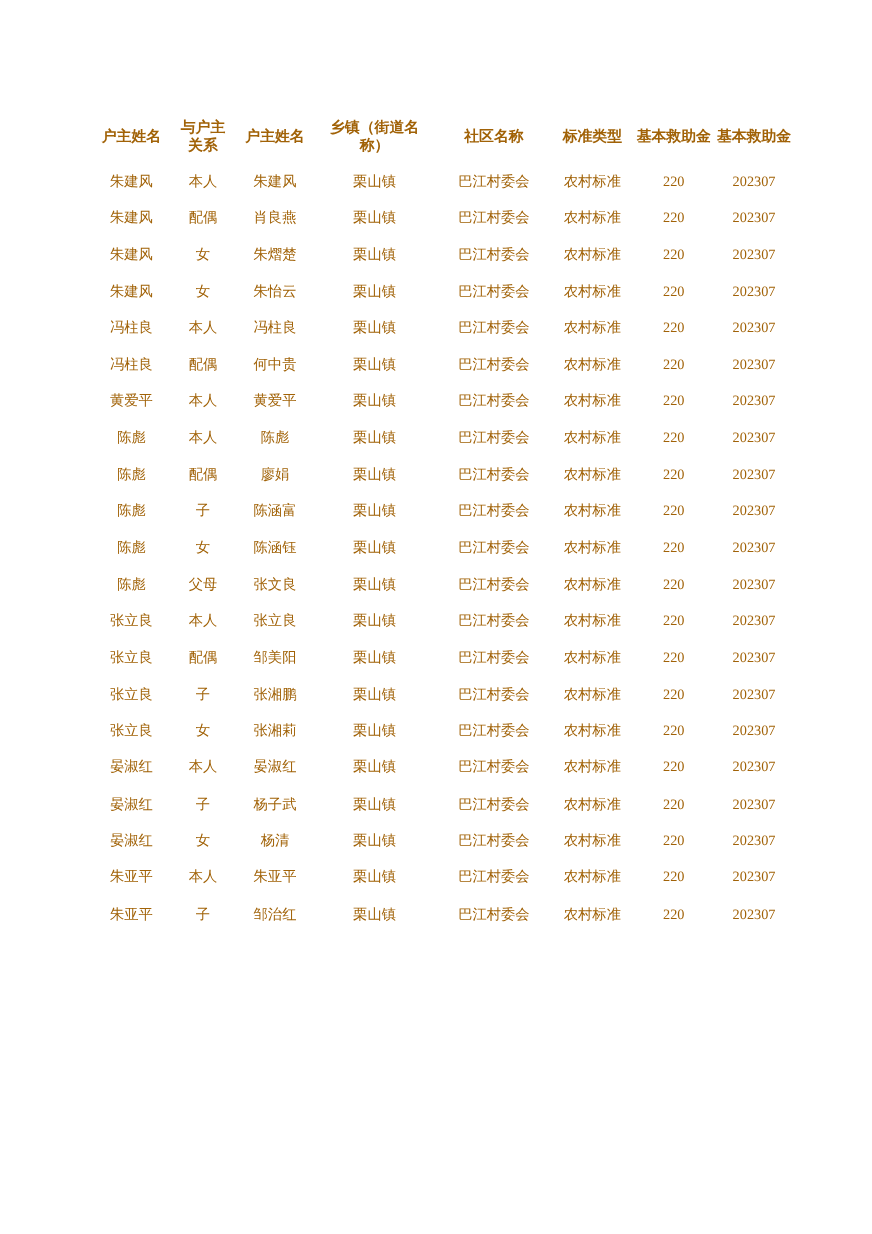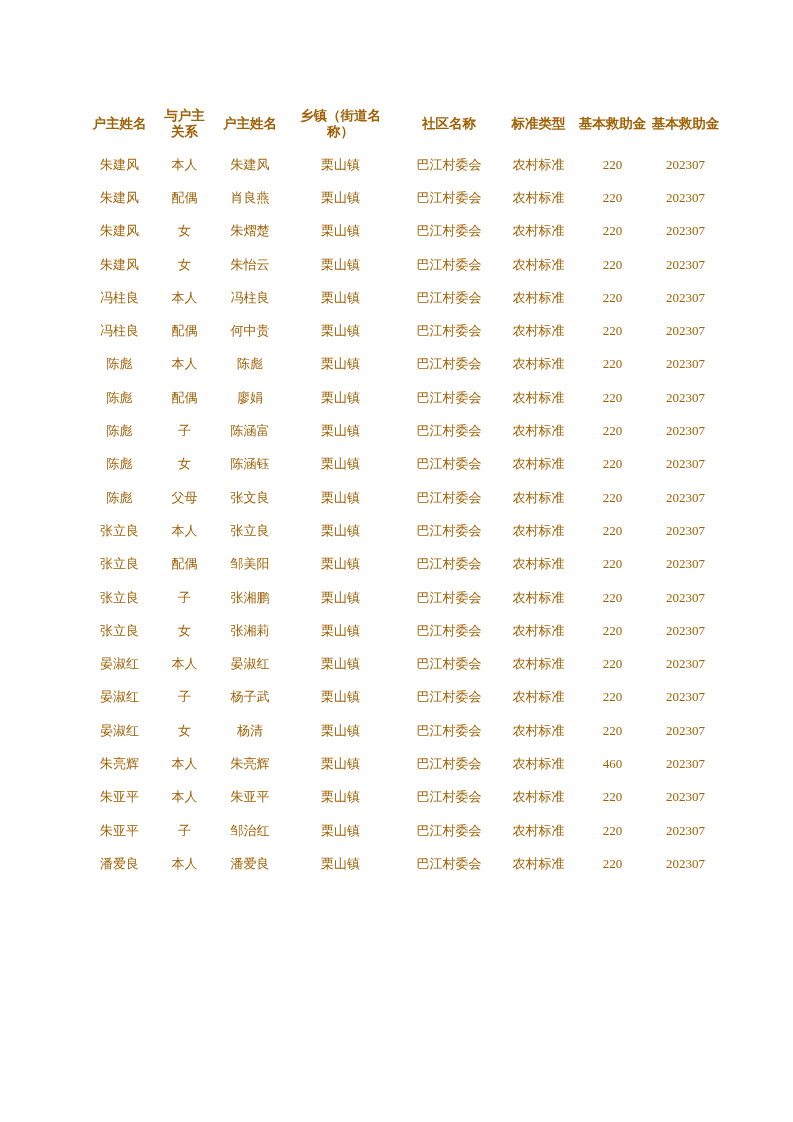--- a/index.html
+++ b/index.html
@@ -128,20 +128,30 @@
       <td>冯柱良</td>
       <td>配偶</td>
       <td>何中贵</td>
       <td>栗山镇</td>
       <td>巴江村委会</td>
       <td>农村标准</td>
       <td>220</td>
       <td>202307</td>
     </tr>
         <tr>
+      <td>黄爱平</td>
+      <td>本人</td>
+      <td>黄爱平</td>
+      <td>栗山镇</td>
+      <td>巴江村委会</td>
+      <td>农村标准</td>
+      <td>220</td>
+      <td>202307</td>
+    </tr>
+        <tr>
       <td>陈彪</td>
       <td>本人</td>
       <td>陈彪</td>
       <td>栗山镇</td>
       <td>巴江村委会</td>
       <td>农村标准</td>
       <td>220</td>
       <td>202307</td>
     </tr>
         <tr>
@@ -248,53 +258,33 @@
       <td>晏淑红</td>
       <td>女</td>
       <td>杨清</td>
       <td>栗山镇</td>
       <td>巴江村委会</td>
       <td>农村标准</td>
       <td>220</td>
       <td>202307</td>
     </tr>
         <tr>
-      <td>朱亮辉</td>
-      <td>本人</td>
-      <td>朱亮辉</td>
-      <td>栗山镇</td>
-      <td>巴江村委会</td>
-      <td>农村标准</td>
-      <td>460</td>
-      <td>202307</td>
-    </tr>
-        <tr>
       <td>朱亚平</td>
       <td>本人</td>
       <td>朱亚平</td>
       <td>栗山镇</td>
       <td>巴江村委会</td>
       <td>农村标准</td>
       <td>220</td>
       <td>202307</td>
     </tr>
         <tr>
       <td>朱亚平</td>
       <td>子</td>
       <td>邹治红</td>
-      <td>栗山镇</td>
-      <td>巴江村委会</td>
-      <td>农村标准</td>
-      <td>220</td>
-      <td>202307</td>
-    </tr>
-        <tr>
-      <td>潘爱良</td>
-      <td>本人</td>
-      <td>潘爱良</td>
       <td>栗山镇</td>
       <td>巴江村委会</td>
       <td>农村标准</td>
       <td>220</td>
       <td>202307</td>
     </tr>
       </tbody>
   </table>
 
 </div>

